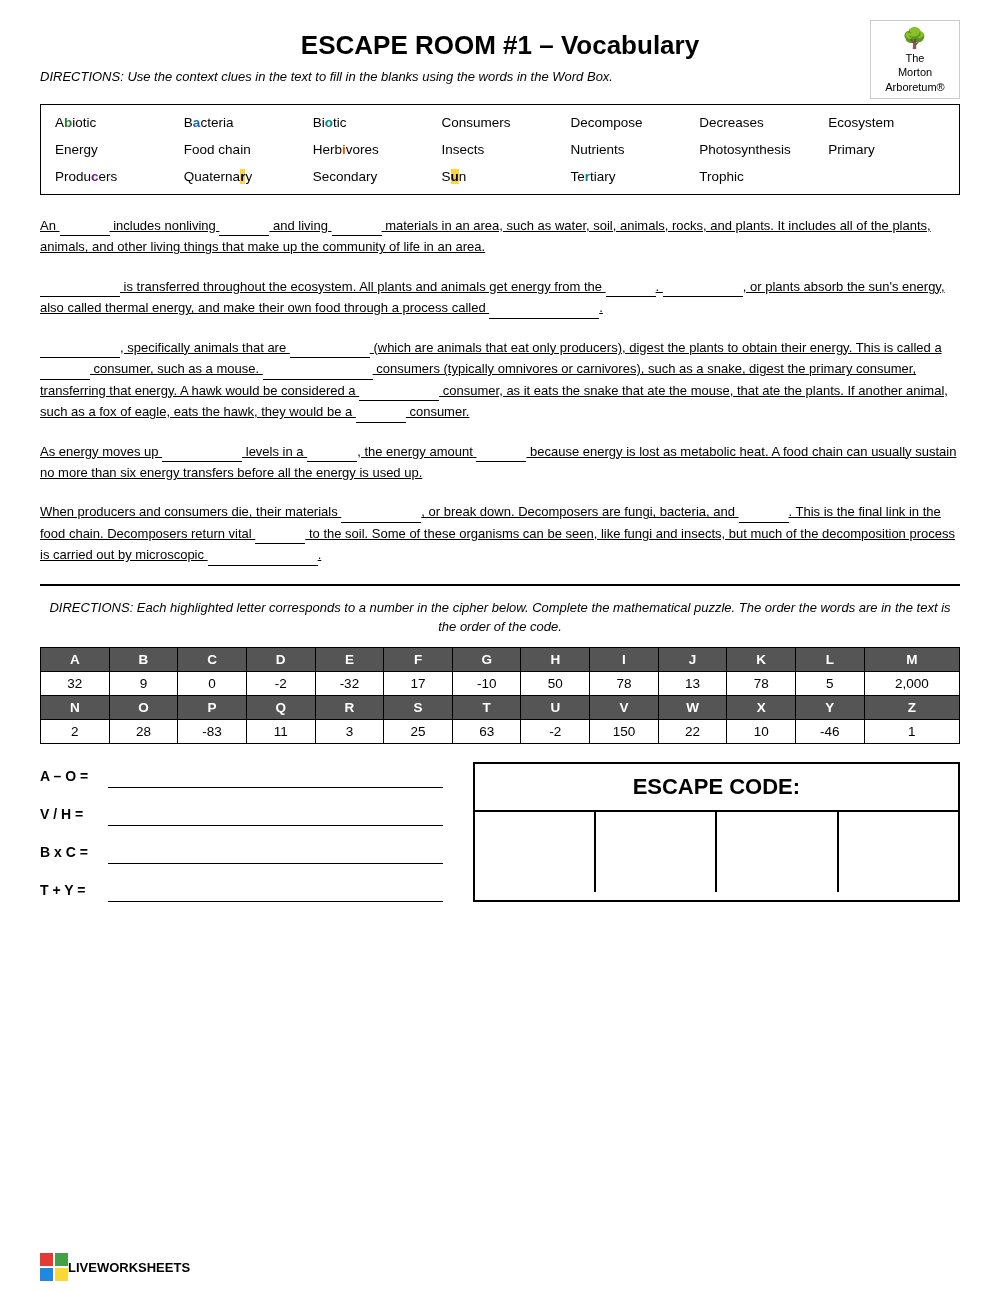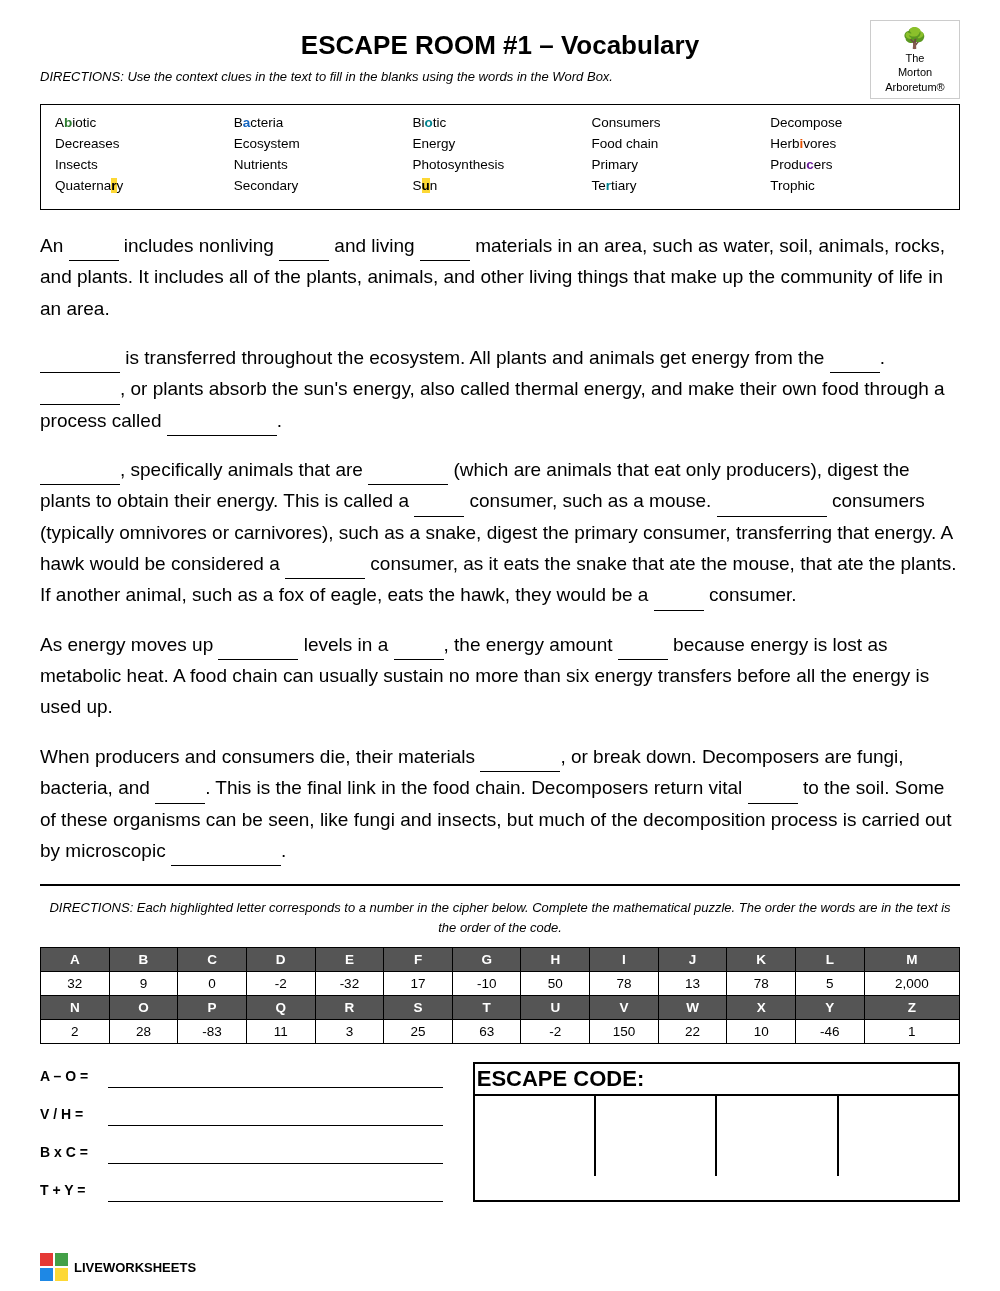--- a/index.html
+++ b/index.html
@@ -44,23 +44,24 @@
     .directions {
       font-style: italic;
       font-size: 13px;
       margin-bottom: 20px;
     }
     .word-box {
       border: 1.5px solid #000;
       padding: 10px 14px;
       margin-bottom: 20px;
       display: grid;
-      grid-template-columns: repeat(5, 1fr);
+      grid-template-columns: repeat(7, 1fr);
       row-gap: 6px;
       column-gap: 4px;
+      gap: 12px;
     }
     .word-item {
       font-size: 13.5px;
       white-space: nowrap;
     }
     .hl-green { color: #2e7d32; font-weight: bold; }
     .hl-blue { color: #1565c0; font-weight: bold; }
     .hl-cyan { color: #00838f; font-weight: bold; }
     .hl-yellow { background: #fdd835; font-weight: bold; }
     .hl-orange { color: #e65100; font-weight: bold; }
@@ -71,21 +72,22 @@
       min-width: 60px;
       height: 16px;
       vertical-align: bottom;
     }
     .blank-sm { min-width: 50px; }
     .blank-md { min-width: 80px; }
     .blank-lg { min-width: 110px; }
     .paragraph {
       margin-bottom: 18px;
       line-height: 1.65;
-      font-size: 19px;
+      font-size: 13px;
+      text-decoration: underline;
     }
     .divider {
       border: none;
       border-top: 2px solid #000;
       margin: 18px 0 12px 0;
     }
     .directions2 {
       font-style: italic;
       font-size: 13px;
       margin-bottom: 10px;
@@ -136,44 +138,44 @@
       flex: 1;
       border-bottom: 1.5px solid #000;
       height: 20px;
     }
     .escape-code-box {
       flex: 1.2;
       border: 2.5px solid #000;
       padding: 0;
     }
     .escape-code-title {
-      text-align: left;
+      text-align: center;
       font-size: 22px;
       font-weight: bold;
-      padding: 2px;
+      padding: 10px;
       border-bottom: 2px solid #000;
     }
     .escape-code-cells {
       display: flex;
       height: 80px;
     }
     .escape-code-cell {
       flex: 1;
       border-right: 2px solid #000;
     }
     .escape-code-cell:last-child {
       border-right: none;
     }
     .footer {
       position: absolute;
       bottom: 10px;
       left: 40px;
       display: flex;
       align-items: center;
-      gap: 6px;
+      gap: 0;
       font-size: 13px;
       font-weight: bold;
     }
     .lw-logo {
       display: flex;
       align-items: center;
       gap: 2px;
     }
   </style>
 </head>

